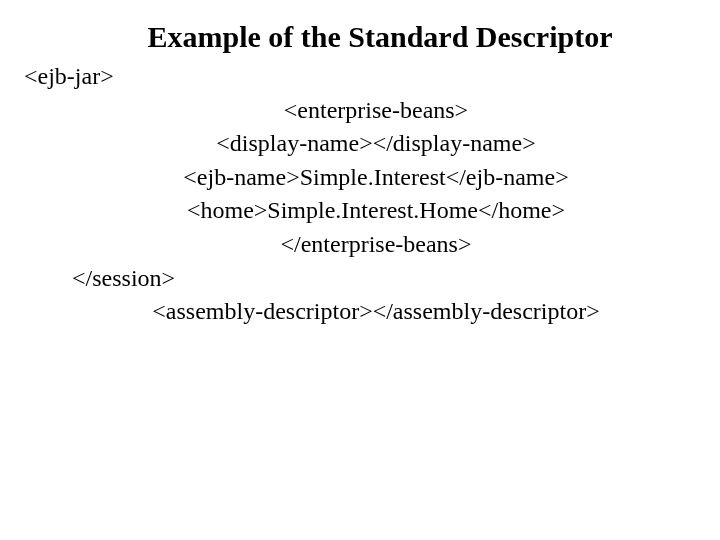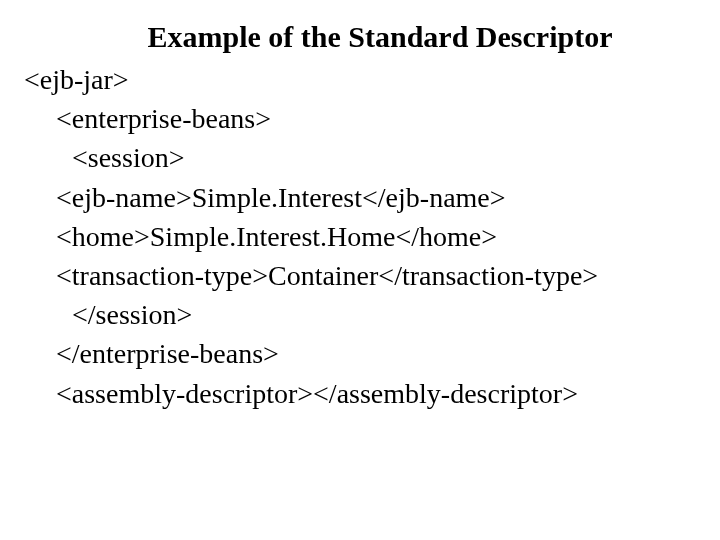--- a/index.html
+++ b/index.html
@@ -12,37 +12,36 @@
       color: #000000;
     }
     .title {
       font-size: 30px;
       font-weight: bold;
       text-align: center;
       margin-bottom: 6px;
       padding-left: 40px;
     }
     .code-block {
-      font-size: 28px;
+      font-size: 24px;
       line-height: 1.4;
       font-family: "Times New Roman", Times, serif;
     }
     .line { white-space: pre; }
     .ind1 { padding-left: 0px; }
-    .ind2 { padding-left: 32px; }
+    .ind2 { padding-left: 32px; text-align: center; }
     .ind3 { padding-left: 48px; }
   </style>
 </head>
 <body>
 
 <h1 class="title">Example of the Standard Descriptor</h1>
 
 <div class="code-block">
   <div class="line ind1">&lt;ejb-jar&gt;</div>
   <div class="line ind2">&lt;enterprise-beans&gt;</div>
-  <div class="line ind3">&lt;session&gt;</div>
+  <div class="line ind2">&lt;display-name&gt;&lt;/display-name&gt;</div>
   <div class="line ind2">&lt;ejb-name&gt;Simple.Interest&lt;/ejb-name&gt;</div>
   <div class="line ind2">&lt;home&gt;Simple.Interest.Home&lt;/home&gt;</div>
-  <div class="line ind2">&lt;transaction-type&gt;Container&lt;/transaction-type&gt;</div>
+  <div class="line ind2">&lt;/enterprise-beans&gt;</div>
   <div class="line ind3">&lt;/session&gt;</div>
-  <div class="line ind2">&lt;/enterprise-beans&gt;</div>
   <div class="line ind2">&lt;assembly-descriptor&gt;&lt;/assembly-descriptor&gt;</div>
 </div>
 
 </body></html>

